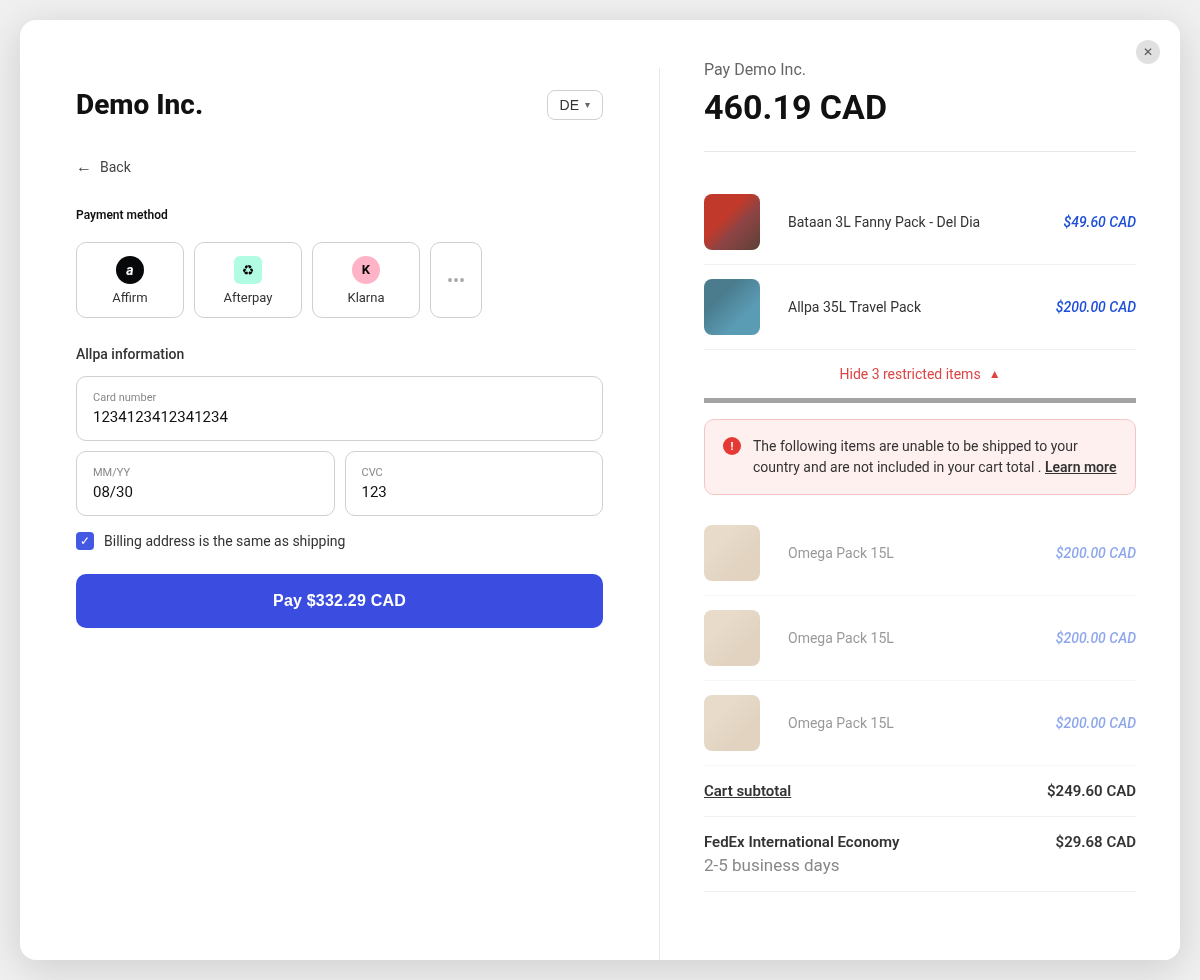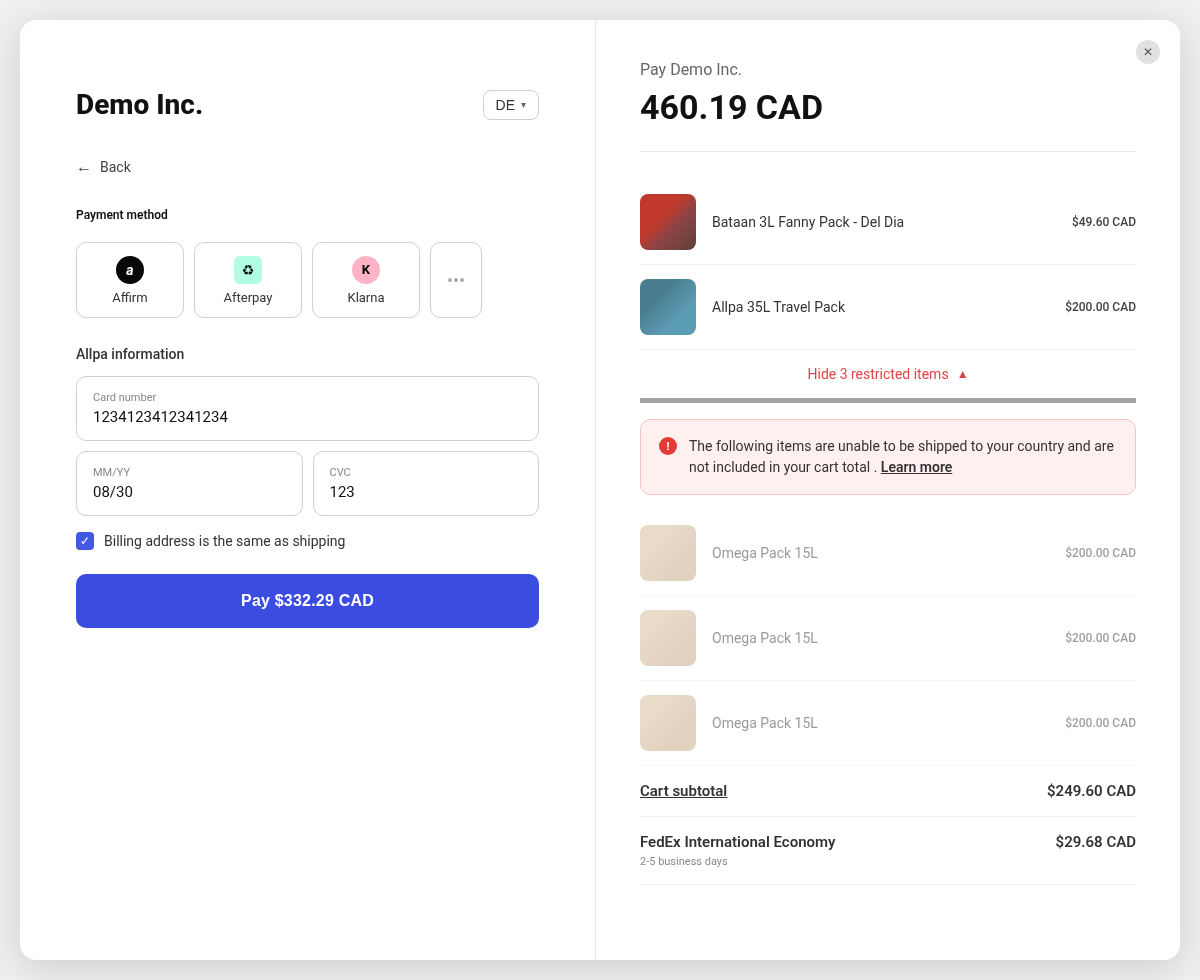--- a/index.html
+++ b/index.html
@@ -15,24 +15,25 @@
       display: flex;
       width: 1160px;
       min-height: 940px;
       background: #fff;
       border-radius: 16px;
       box-shadow: 0 8px 40px rgba(0,0,0,0.15);
       overflow: hidden;
     }
     
     .left-panel {
-      width: 576px;
-      padding: 68px 56px;
+      width: 640px;
+      padding: 20px 56px;
       border-right: 1px solid #e8e8e8;
       position: relative;
+      margin-top: 48px;
     }
     .header-row {
       display: flex;
       align-items: center;
       justify-content: space-between;
       margin-bottom: 36px;
     }
     .company-name {
       font-size: 28px;
       font-weight: 800;
@@ -254,21 +255,21 @@
       font-size: 34px;
       font-weight: 700;
       color: #111;
       margin-bottom: 28px;
       padding-bottom: 24px;
       border-bottom: 1px solid #e8e8e8;
     }
     .order-item {
       display: flex;
       align-items: center;
-      gap: 16px;
+      gap: 28px;
       padding: 14px 0;
       border-bottom: 1px solid #f0f0f0;
     }
     .item-img {
       width: 56px;
       height: 56px;
       border-radius: 8px;
       overflow: hidden;
       flex-shrink: 0;
       background: #e0e0e0;
@@ -284,23 +285,24 @@
     }
     .item-img-omega {
       background: linear-gradient(135deg, #d4b896 30%, #c4a882 70%);
     }
     .item-name {
       flex: 1;
       font-size: 14px;
       color: #333;
     }
     .item-price {
-      font-size: 12px;
-      color: #404040;
+      font-size: 14px;
+      color: #1d4ed8;
       font-weight: 500;
+      font-style: italic;
     }
     .restricted-toggle {
       display: flex;
       align-items: center;
       justify-content: center;
       gap: 8px;
       padding: 16px 0;
       color: #d44;
       font-size: 14px;
       cursor: pointer;
@@ -372,21 +374,21 @@
       font-size: 15px;
       color: #333;
       font-weight: 600;
     }
     .shipping-price {
       font-size: 15px;
       color: #333;
       font-weight: 600;
     }
     .shipping-sub {
-      font-size: 11px;
+      font-size: 17px;
       color: #888;
       margin-top: 4px;
     }
     .taxes-row {
       padding: 16px 0;
       border-bottom: 1px solid #f0f0f0;
     }
     .taxes-top {
       display: flex;
       justify-content: space-between;

